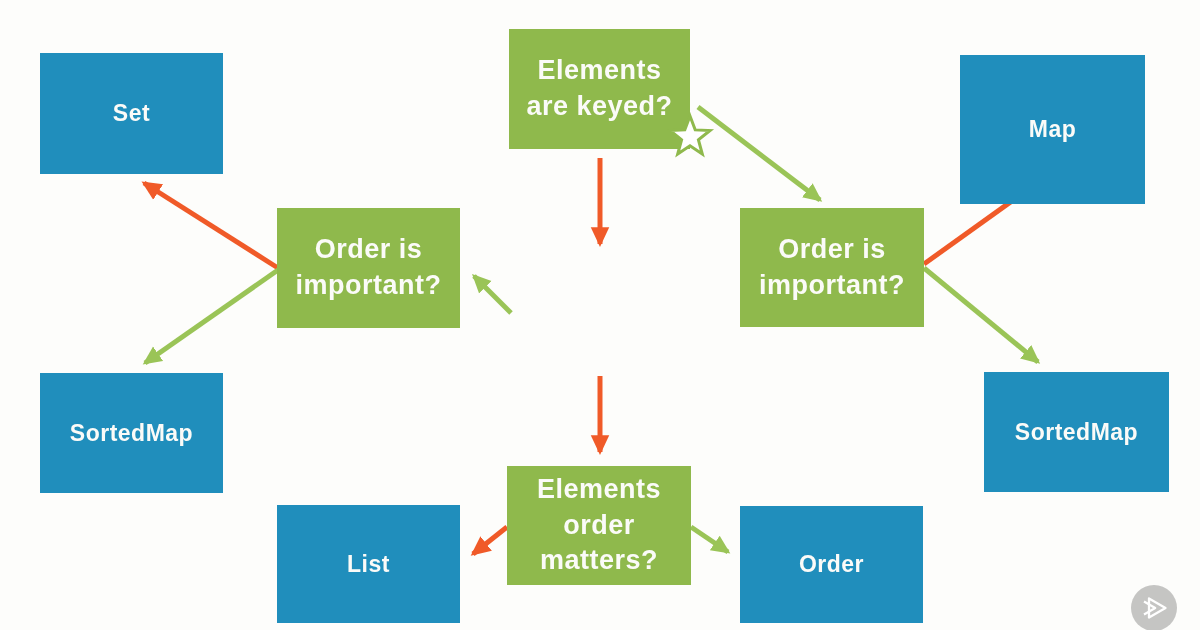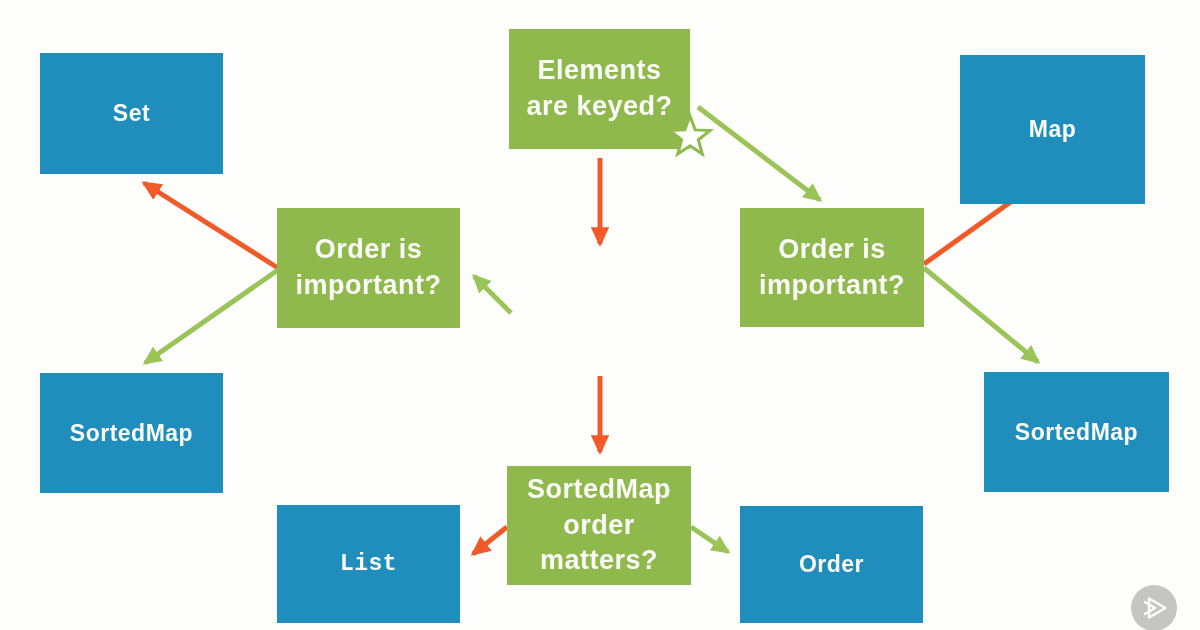--- a/index.html
+++ b/index.html
@@ -120,24 +120,24 @@
 
   <div class="node result" style="left:40px; top:373px; width:183px; height:120px;">
     <span>SortedMap</span>
   </div>
 
   <div class="node result" style="left:984px; top:372px; width:185px; height:120px;">
     <span>SortedMap</span>
   </div>
 
   <div class="node decision" style="left:507px; top:466px; width:184px; height:119px;">
-    <span>SortedMap order matters?</span>
+    <span>Elements order matters?</span>
   </div>
 
-  <div class="node result" style="left:277px; top:505px; width:183px; height:118px;font-family:Liberation Mono, monospace;">
+  <div class="node result" style="left:277px; top:505px; width:183px; height:118px;">
     <span>List</span>
   </div>
 
   <div class="node result" style="left:740px; top:506px; width:183px; height:117px;">
     <span>Order</span>
   </div>
 
   <svg class="star-layer" viewBox="0 0 1200 630">
     <polygon points="690,116 695.2,129.9 710,130.5 698.4,139.7 702.3,154 690,145.8 677.7,154 681.6,139.7 670,130.5 684.8,129.9" fill="#ffffff" stroke="var(--green-box)" stroke-width="3" stroke-linejoin="miter"></polygon>
   </svg>

